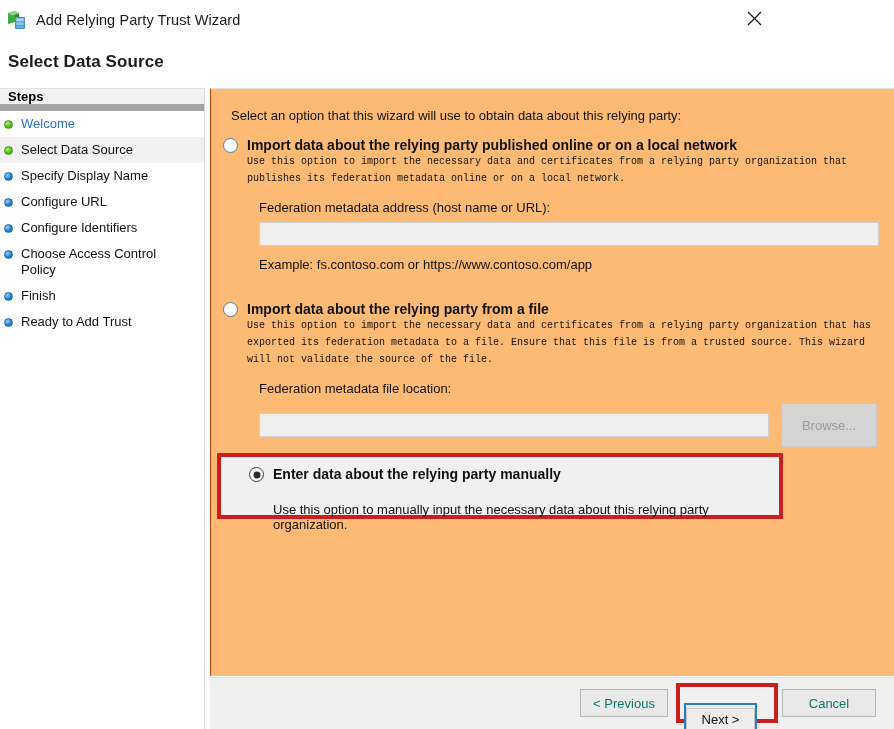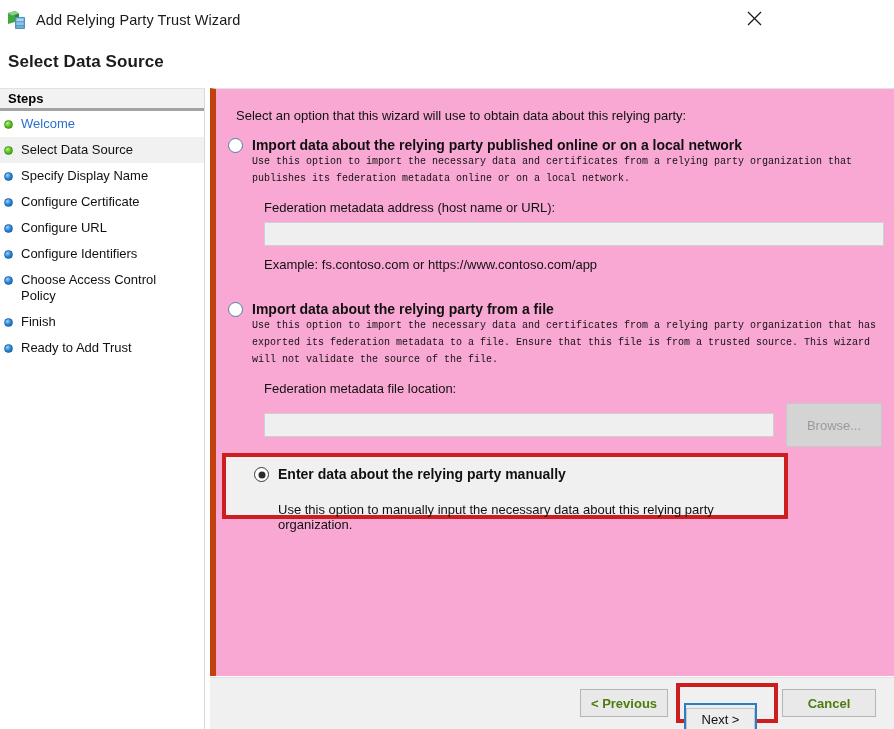--- a/index.html
+++ b/index.html
@@ -71,21 +71,21 @@
     width: 205px;
     height: 641px;
     background: #ffffff;
     border-right: 1px solid #d9d9d9;
     border-top: 1px solid #e2e2e2;
     box-sizing: border-box;
   }
   .steps-header {
     height: 22px;
     background: #f2f2f2;
-    border-bottom: 3px solid #a3a3a3;
+    border-bottom: 7px solid #a3a3a3;
     display: flex;
     align-items: center;
     padding-left: 8px;
     font-weight: bold;
     font-size: 13px;
     color: #000;
     box-sizing: border-box;
   }
   .step-item {
     display: flex;
@@ -124,23 +124,23 @@
     color: #2a6fc9;
   }
 
   
   .content {
     position: absolute;
     left: 210px;
     top: 88px;
     width: 684px;
     height: 588px;
-    background: #f9a8d4;
+    background: #fdba74;
     border-top: 1px solid #e2e2e2;
-    border-left: 6px solid #c2410c;
+    border-left: 1px solid #c2410c;
     box-sizing: border-box;
   }
   .intro-text {
     position: absolute;
     left: 20px;
     top: 19px;
     font-size: 13px;
     color: #111;
   }
 
@@ -262,24 +262,23 @@
     border-top: 1px solid #e0e0e0;
     box-sizing: border-box;
   }
   .btn {
     position: absolute;
     height: 28px;
     background: #e9e9e9;
     border: 1px solid #b5b5b5;
     font-family: "Liberation Sans", sans-serif;
     font-size: 13px;
-    color: #4d7c0f;
+    color: #0f766e;
     box-sizing: border-box;
     top: 11px;
-    font-weight: bold;
   }
   .btn-prev  { left: 370px; width: 88px; }
   .btn-cancel{ left: 572px; width: 94px; }
 
   .next-annot {
     position: absolute;
     left: 466px;
     top: 5px;
     width: 102px;
     height: 40px;
@@ -349,24 +348,20 @@
   <div class="step-item current">
     <span class="step-bullet done"></span>
     <span class="step-label">Select Data Source</span>
   </div>
 
   <div class="step-item">
     <span class="step-bullet todo"></span>
     <span class="step-label">Specify Display Name</span>
   </div>
 
-  <div class="step-item">
-    <span class="step-bullet todo"></span>
-    <span class="step-label">Configure Certificate</span>
-  </div>
 
   <div class="step-item">
     <span class="step-bullet todo"></span>
     <span class="step-label">Configure URL</span>
   </div>
 
   <div class="step-item">
     <span class="step-bullet todo"></span>
     <span class="step-label">Configure Identifiers</span>
   </div>

